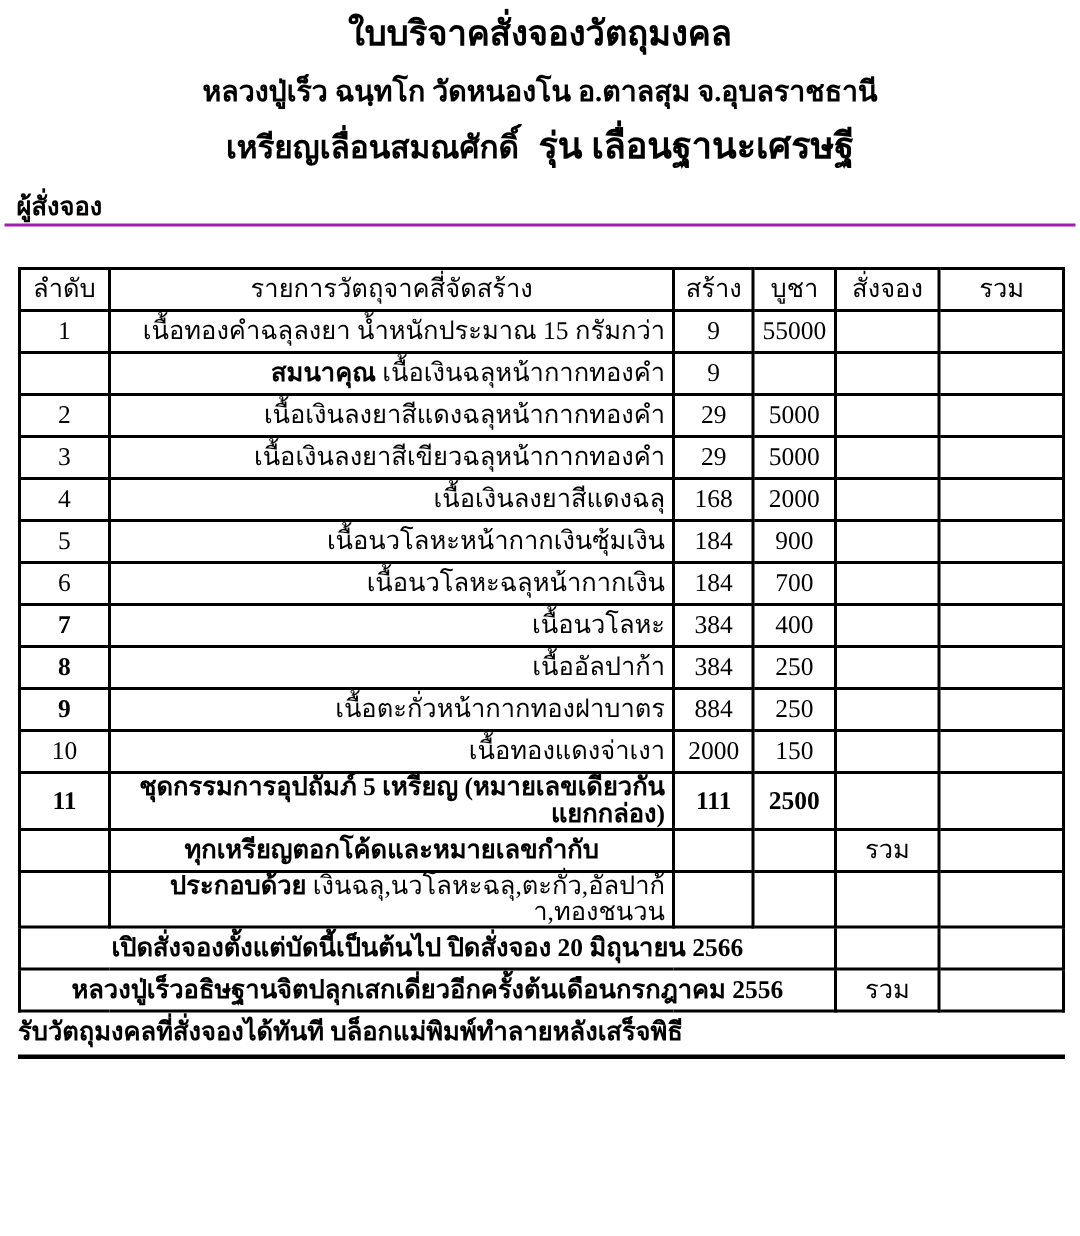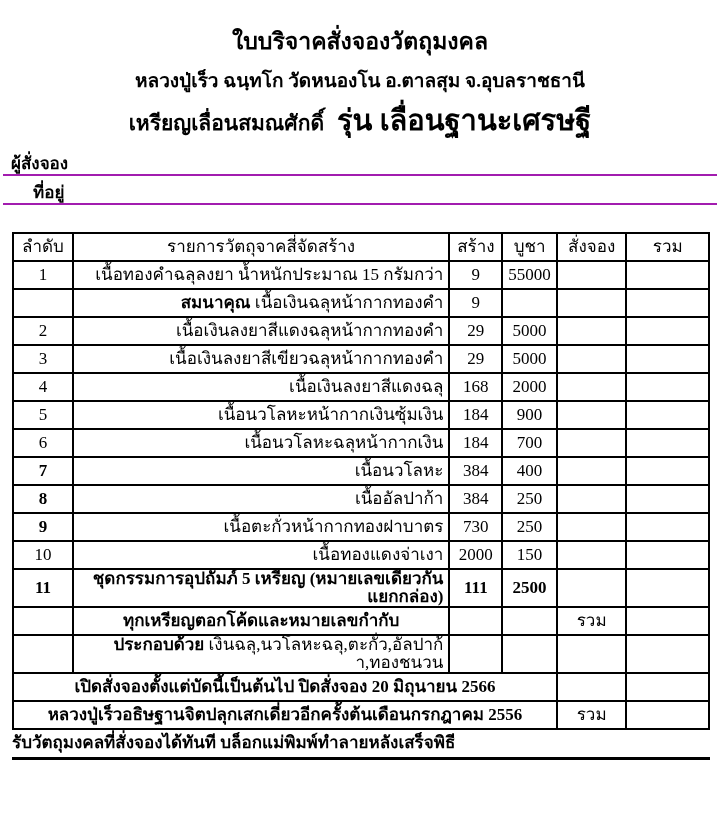--- a/index.html
+++ b/index.html
@@ -6,31 +6,31 @@
   html, body { margin: 0; padding: 0; }
   body {
     width: 720px; height: 824px;
     background: #ffffff; color: #000000;
     font-family: "Liberation Serif", "DejaVu Serif", serif;
     overflow: hidden;
   }
   .b { font-weight: bold; }
   .title {
     text-align: center; font-weight: bold;
-    font-size: 23px; padding-top: 27px; line-height: 1.3;
+    font-size: 23px; padding-top: 8px; line-height: 1.3;
   }
   .subtitle {
     text-align: center; font-weight: bold;
     font-size: 19px; margin-top: 13px; line-height: 1.2;
   }
   .series {
     text-align: center; font-weight: bold;
     font-size: 21px; margin-top: 9px; line-height: 1.3;
   }
-  .series .series-name { font-size: 29px; margin-left: 13px; }
+  .series .series-name { font-size: 24px; margin-left: 13px; }
   .form-area { margin-top: 10px; }
   .form-line {
     border-bottom: 2px solid #a21caf;
     height: 27px;
     display: flex; align-items: flex-end;
     font-weight: bold; font-size: 17px;
     margin: 0 3px;
   }
   .form-line .lbl { line-height: 1.1; padding-bottom: 1px; }
   .form-line .fill { flex: 1; height: 100%; }
@@ -67,24 +67,20 @@
 
 <div class="title">ใบบริจาคสั่งจองวัตถุมงคล</div>
 <div class="subtitle">หลวงปู่เร็ว ฉนฺทโก วัดหนองโน อ.ตาลสุม จ.อุบลราชธานี</div>
 <div class="series">
   <span>เหรียญเลื่อนสมณศักดิ์</span><span class="series-name">รุ่น เลื่อนฐานะเศรษฐี</span>
 </div>
 
 <div class="form-area">
   <div class="form-line" id="orderer-line">
     <span class="lbl">ผู้สั่งจอง</span>
-    <span class="fill"></span>
-  </div>
-  <div class="form-line" id="address-line">
-    <span class="lbl">ที่อยู่</span>
     <span class="fill"></span>
   </div>
 </div>
 
 <table class="order-table">
   <colgroup>
     <col style="width:60px">
       <col style="width:380px">
       <col style="width:53px">
     <col style="width:52px">
@@ -168,21 +164,21 @@
     <td class="c b">8</td>
     <td class="l">เนื้ออัลปาก้า</td>
     <td class="c">384</td>
     <td class="c">250</td>
     <td></td>
     <td></td>
   </tr>
   <tr>
     <td class="c b">9</td>
     <td class="l">เนื้อตะกั่วหน้ากากทองฝาบาตร</td>
-    <td class="c">730</td>
+    <td class="c">884</td>
     <td class="c">250</td>
     <td></td>
     <td></td>
   </tr>
   <tr>
     <td class="c">10</td>
     <td class="l">เนื้อทองแดงจ่าเงา</td>
     <td class="c">2000</td>
     <td class="c">150</td>
     <td></td>

